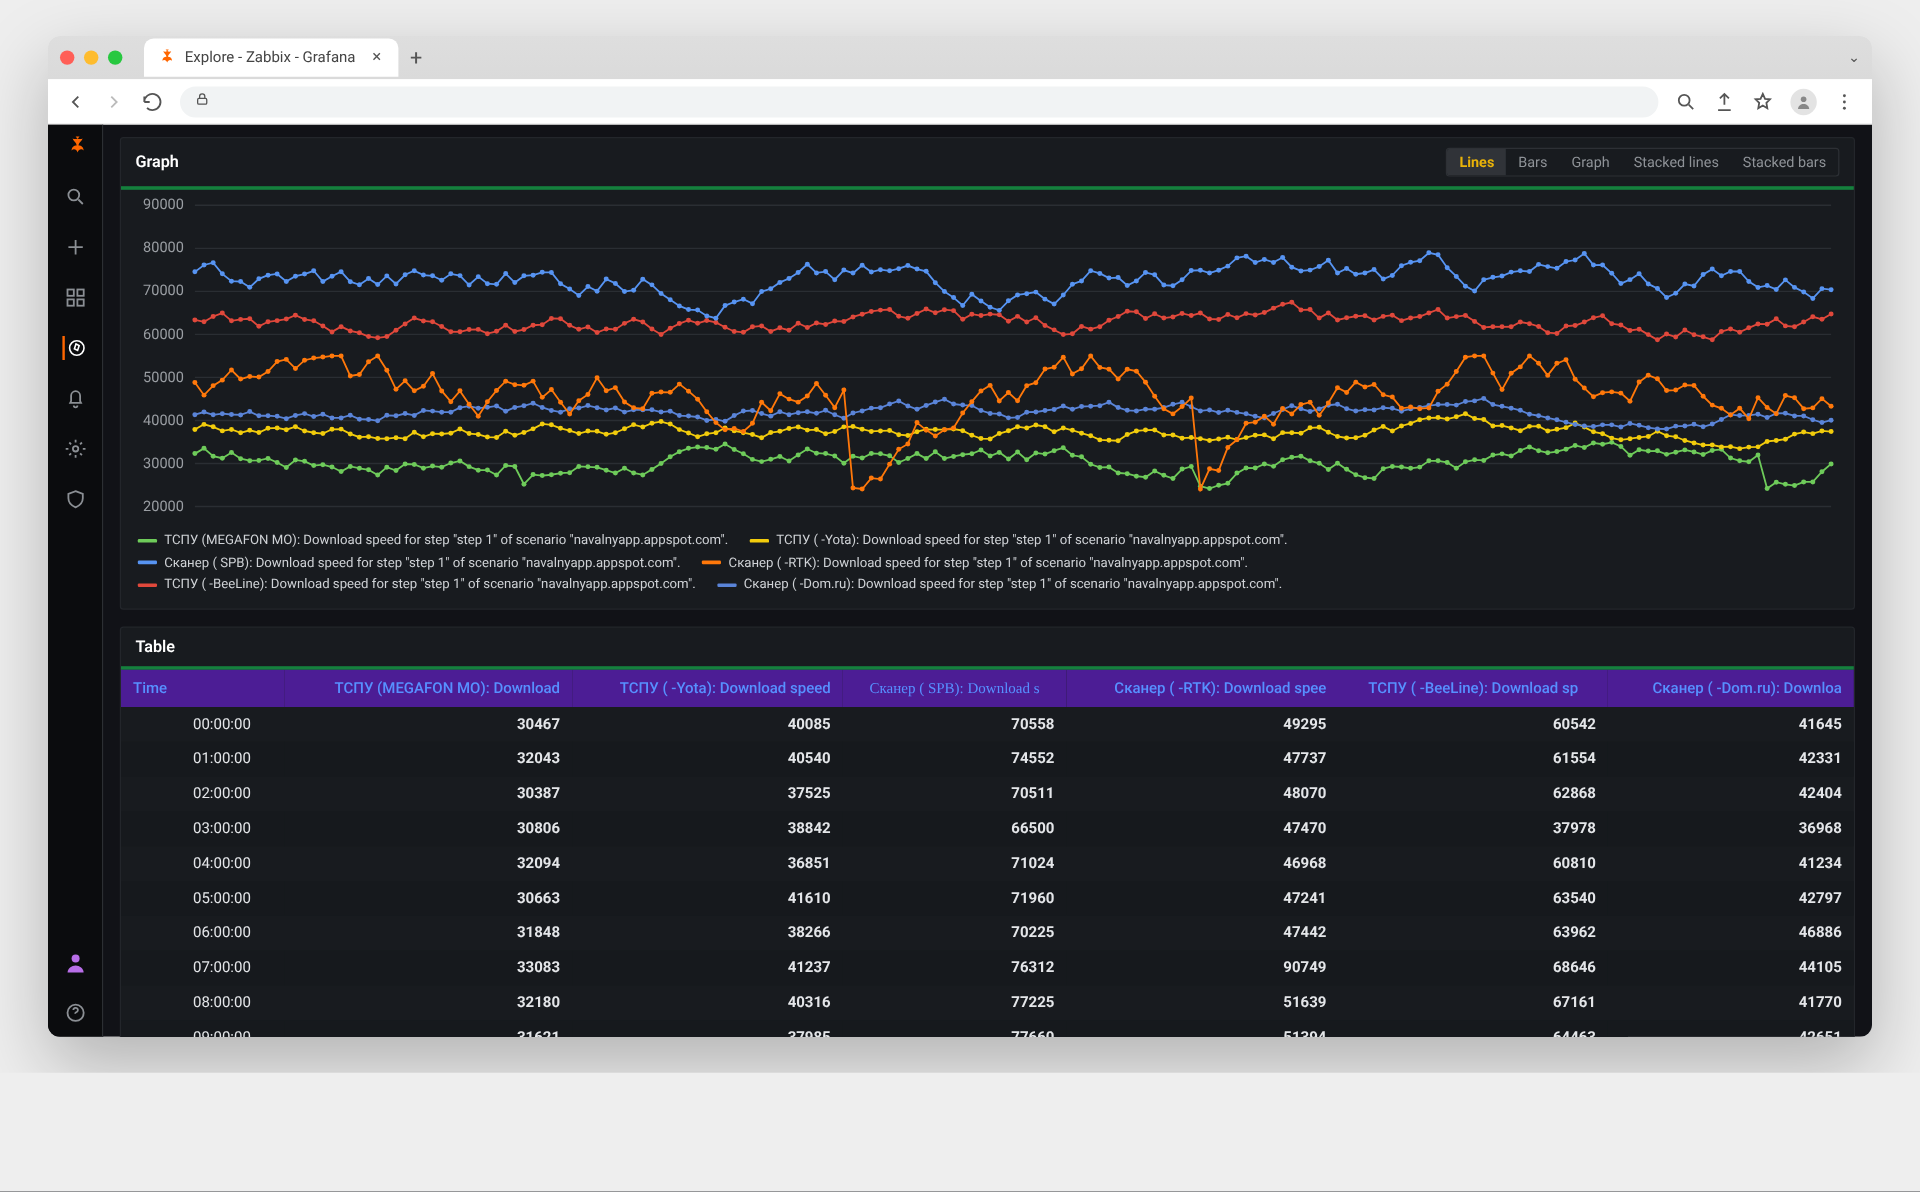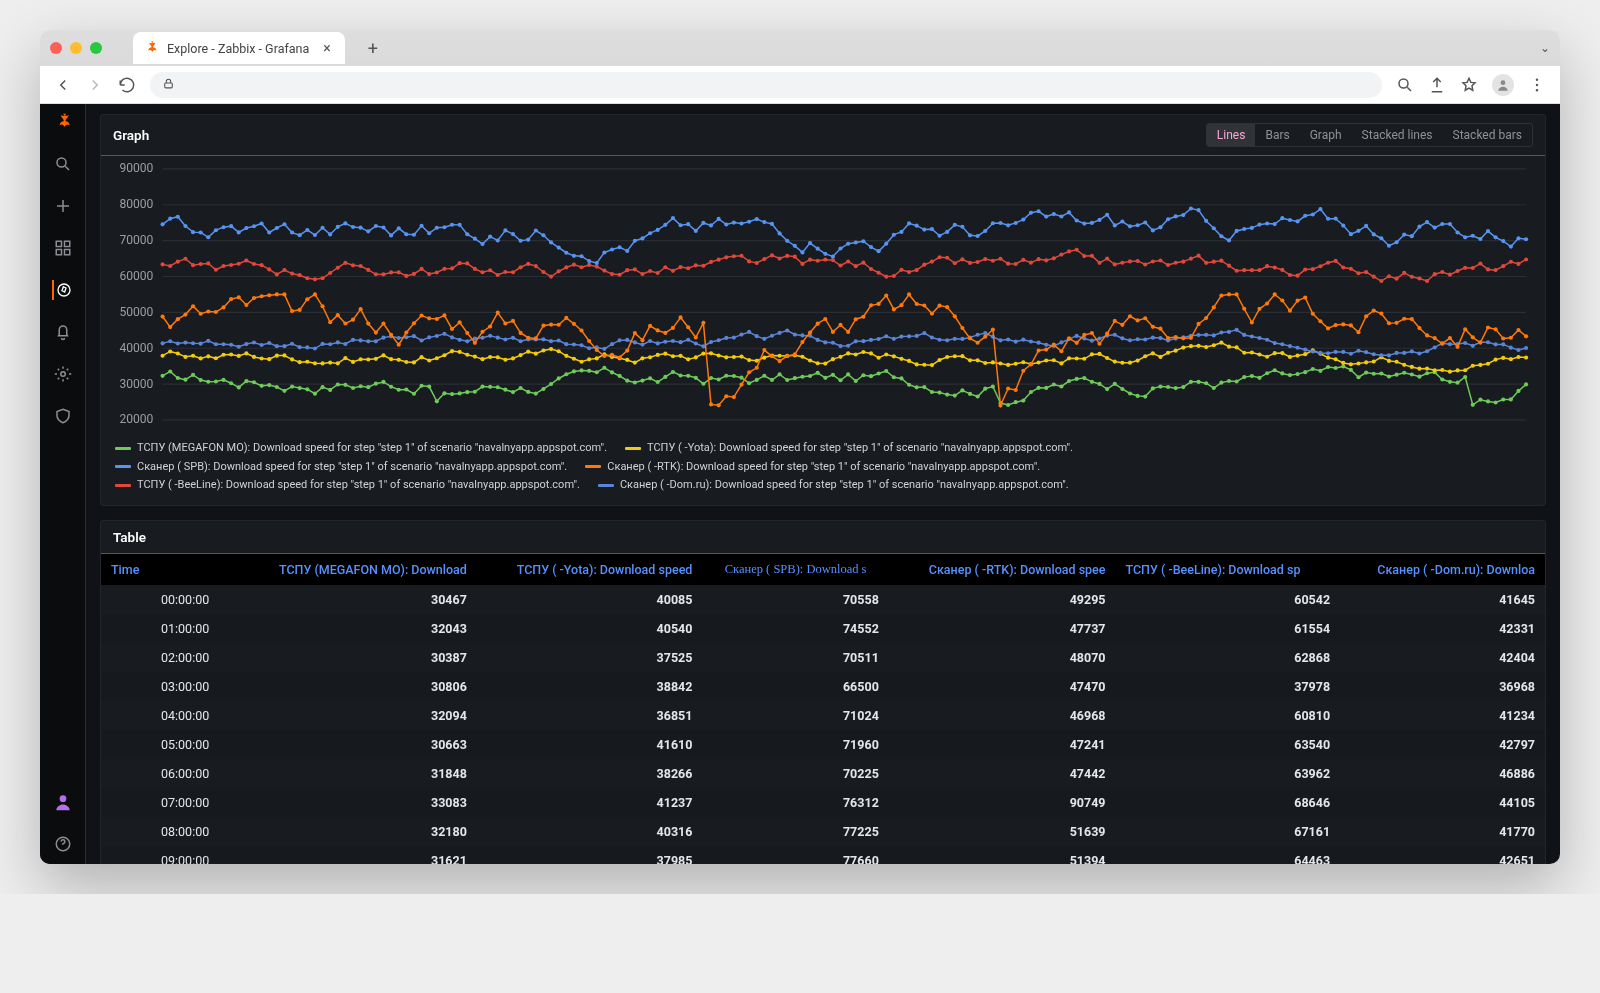--- a/index.html
+++ b/index.html
@@ -26,21 +26,20 @@
     overflow: hidden;
     box-shadow: 0 24px 60px rgba(0,0,0,0.25);
     background: var(--bg-chrome);
   }
 
   
   .tabstrip {
     display: flex; align-items: center;
     height: 36px; padding: 0 10px;
     background: linear-gradient(#dedede, #dadada);
-    gap: 13px;
   }
   .traffic { display: flex; gap: 8px; margin-right: 18px; }
   .traffic span { width: 12px; height: 12px; border-radius: 50%; }
   .dot-r { background:#ff5f57; } .dot-y { background:#febc2e; } .dot-g { background:#28c840; }
   .tab {
     display: flex; align-items: center; gap: 8px;
     background: var(--bg-tab-active);
     border-radius: 8px 8px 0 0;
     padding: 6px 14px 6px 10px;
     height: 32px;
@@ -85,51 +84,51 @@
 
   .panel {
     background: var(--bg-panel);
     border:1px solid #23262b;
     border-radius:3px;
     margin-bottom:14px;
   }
   .panel-head {
     display:flex; align-items:center; padding:8px 12px;
     font-size:13.5px; font-weight:600; color:#fff;
-    border-bottom:1px solid #15803d;
+    border-bottom:3px solid #15803d;
   }
   .viz-switch {
     margin-left:auto; display:flex;
     border:1px solid #2d3035; border-radius:3px;
     overflow:hidden; font-weight:400; font-size:12px;
   }
   .viz-switch span {
     padding:4px 10px; color:var(--text-dim); cursor:pointer;
   }
   .viz-switch span.on {
-    background:#303338; color:#f9a8d4; font-weight:400;
+    background:#303338; color:#eab308; font-weight:700;
   }
 
   .chart-wrap { padding: 6px 12px 8px 4px; }
   svg.chart { width:100%; display:block; }
   .gridline { stroke: var(--grid); stroke-width:1; }
   .series path { fill:none; stroke-width:1.3; }
   .series circle { r:1.8; }
 
   .legend { padding:4px 14px 10px; font-size:11px; color:#cfd2d6; line-height:1.7; }
   .leg-row { display:flex; flex-wrap:wrap; gap:6px 18px; }
   .leg-item { display:flex; align-items:center; gap:6px; }
   .leg-item .dash { width:16px; height:3px; border-radius:1px; }
 
   
   table { width:100%; border-collapse:collapse; font-size:12.5px; }
   thead th {
     text-align:left; padding:8px 10px;
     color:var(--link); font-weight:500;
-    background:#000000;
+    background:#4c1d95;
     white-space:nowrap;
   }
   tbody td { padding:7px 10px; color:#e4e6e9; }
   tbody td.num { text-align:right; font-variant-numeric:tabular-nums;font-weight:bold; }
   tbody tr:nth-child(even) { background:#16191d; }
   td.time { text-align:left; padding-left:60px; }
 </style>
 </head>
 <body>
 
@@ -1444,21 +1443,21 @@
           <span>Table</span>
         </div>
         <table>
           <thead>
               <tr id="thead-row">
                 <th>Time</th>
                 <th style="text-align: right;">ТСПУ (MEGAFON MO): Download</th>
                 <th style="text-align: right;">ТСПУ (        -Yota): Download speed</th>
                 <th style="text-align: center; font-family: Liberation Serif, serif;">Сканер (        SPB): Download s</th>
                 <th style="text-align: right;">Сканер (        -RTK): Download spee</th>
-                <th style="text-align: left;">ТСПУ (        -BeeLine): Download sp</th>
+                <th style="text-align: center;">ТСПУ (        -BeeLine): Download sp</th>
                 <th style="text-align: right;">Сканер (        -Dom.ru): Downloa</th>
               </tr>
             </thead>
           <tbody id="tbody">
               <tr>
                 <td class="time">00:00:00</td>
                 <td class="num">30467</td>
                 <td class="num">40085</td>
                 <td class="num">70558</td>
                 <td class="num">49295</td>

